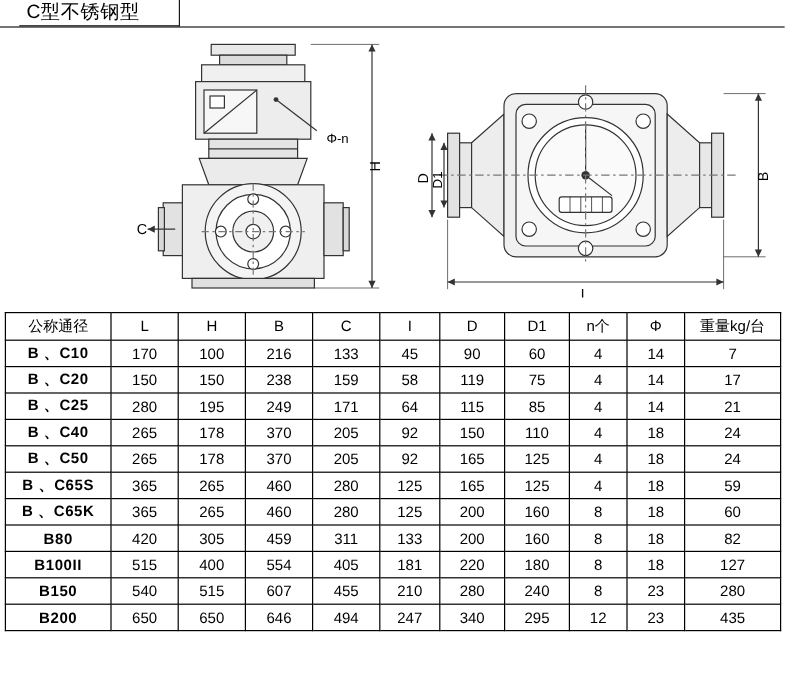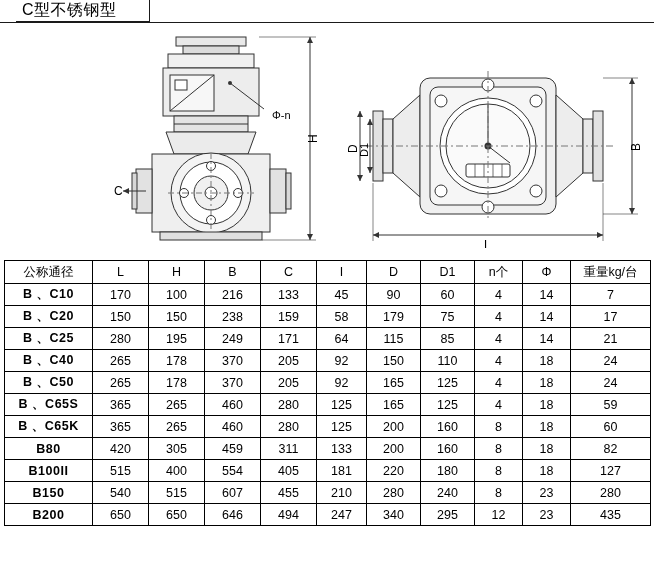--- a/index.html
+++ b/index.html
@@ -275,21 +275,21 @@
           <td>14</td>
           <td>7</td>
         </tr>
         <tr>
           <td>B 、C20</td>
           <td>150</td>
           <td>150</td>
           <td>238</td>
           <td>159</td>
           <td>58</td>
-          <td>179</td>
+          <td>119</td>
           <td>75</td>
           <td>4</td>
           <td>14</td>
           <td>17</td>
         </tr>
         <tr>
           <td>B 、C25</td>
           <td>280</td>
           <td>195</td>
           <td>249</td>

